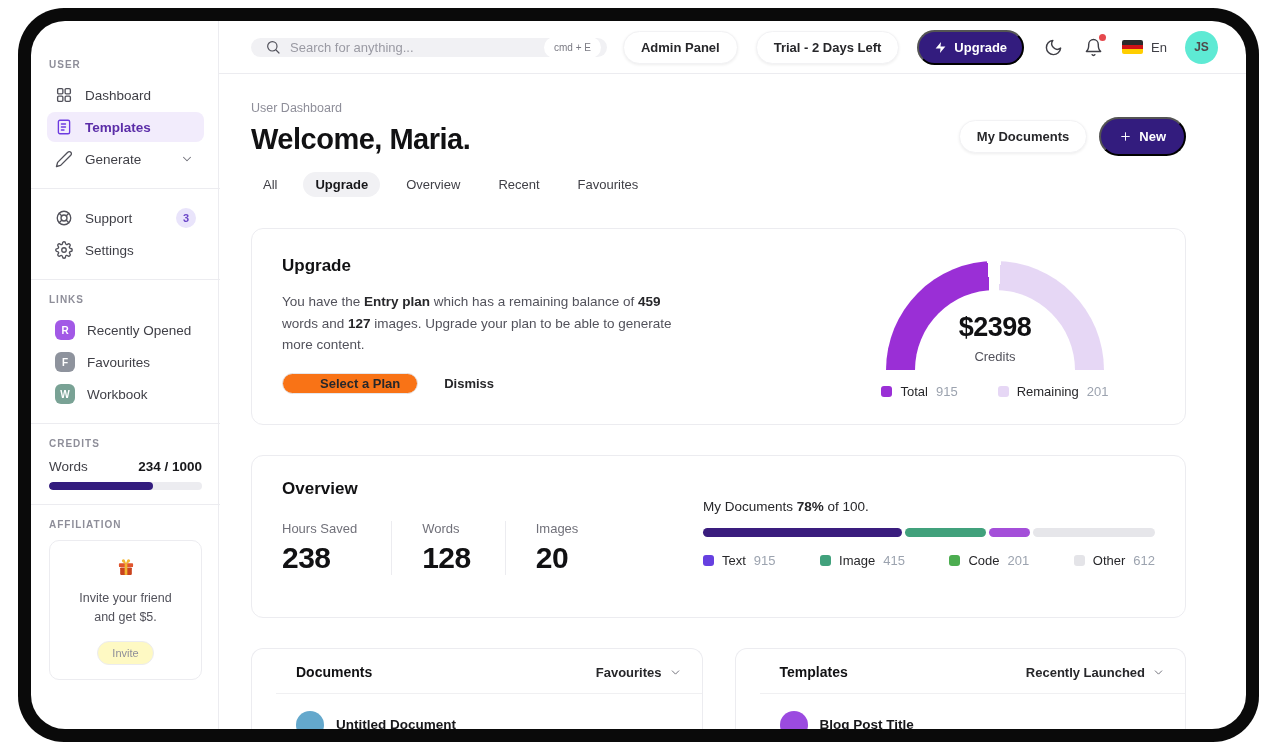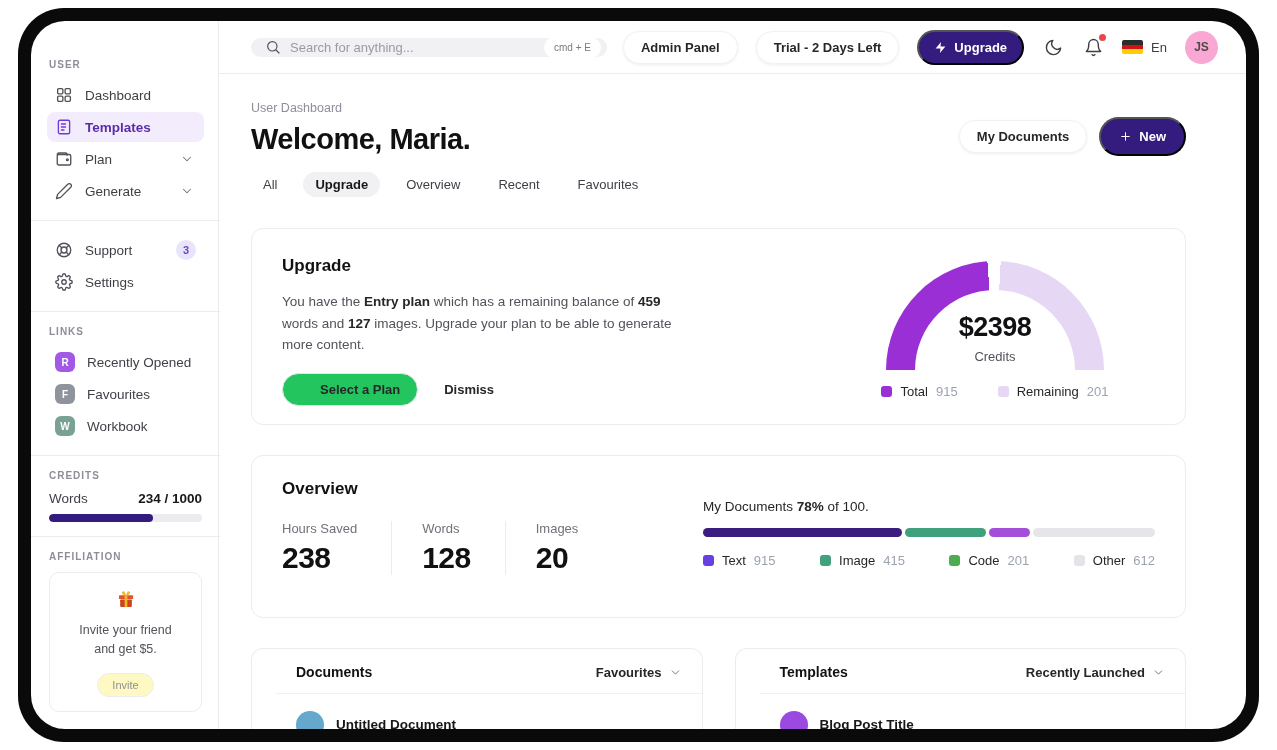--- a/index.html
+++ b/index.html
@@ -50,21 +50,21 @@
                 border-radius:18px; padding:8px 17px; font-size:13px; font-weight:600; color:#27272a; cursor:pointer; white-space:nowrap; }
   .pill-purple { background:#331c7e; color:#fff; border-radius:18px; padding:8px 15px; font-size:13px; font-weight:600;
                  display:flex; align-items:center; gap:7px; cursor:pointer; white-space:nowrap; }
   .icon-btn { position:relative; width:22px; height:22px; display:flex; align-items:center; justify-content:center; cursor:pointer; }
   .icon-btn svg { stroke:#3f3f46; }
   .notif-dot { position:absolute; top:-2px; right:-2px; width:7px; height:7px; border-radius:50%; background:#e5484d; }
   .lang { display:flex; align-items:center; gap:8px; cursor:pointer; }
   .flag { width:21px; height:14px; border-radius:2px; overflow:hidden;
           background:linear-gradient(#2b2b2b 0 33%, #d01317 33% 66%, #ffce00 66% 100%); }
   .lang-label { font-size:13px; color:#3f3f46; }
-  .avatar { width:33px; height:33px; border-radius:50%; background:#f9a8d4; color:#50484a; font-size:12px; font-weight:700;
+  .avatar { width:33px; height:33px; border-radius:50%; background:#5eead4; color:#50484a; font-size:12px; font-weight:700;
             display:flex; align-items:center; justify-content:center; cursor:pointer; }
 
   .content { flex:1; overflow:hidden; padding:0 60px 0 32px; }
 
   .breadcrumb { margin-top:27px; font-size:12.5px; color:#8e8e99; }
   .header-row { display:flex; align-items:center; }
   .page-title { font-size:29px; font-weight:700; color:#111113; letter-spacing:-.5px; margin-top:8px; }
   .header-actions { margin-left:auto; display:flex; gap:12px; align-items:center; margin-top:2px; }
   .pill-purple.big { padding:10px 18px; border-radius:20px; }
 
@@ -74,21 +74,21 @@
 
   .card { border:1px solid #ececf0; border-radius:12px; background:#fff; }
 
   
   .upgrade-card { margin-top:31px; height:197px; display:flex; justify-content:space-between; padding:27px 60px 0 30px; }
   .card-title { font-size:17px; font-weight:700; color:#111113; }
   .upgrade-body { margin-top:15px; font-size:13.5px; color:#52525b; line-height:1.6; max-width:408px; }
   .upgrade-body b { color:#27272a; }
   .upgrade-actions { display:flex; align-items:center; gap:26px; margin-top:17px; }
   .btn-outline { display:flex; align-items:center; gap:7px; border:1px solid #e6e6ea; border-radius:18px;
-                 padding:8px 17px; font-size:13px; font-weight:700; color:#27272a; background:#22c55e; cursor:pointer; }
+                 padding:2px 17px; font-size:13px; font-weight:700; color:#27272a; background:#f97316; cursor:pointer; }
   .btn-ghost { font-size:13px; font-weight:600; color:#27272a; cursor:pointer; }
 
   .gauge-block { width:260px; flex:0 0 260px; padding-top:5px; }
   .gauge-wrap { position:relative; width:218px; height:109px; margin:0 auto; }
   .gauge-arc { width:218px; height:109px; border-radius:109px 109px 0 0; }
   .gauge-hole { position:absolute; left:50%; bottom:0; transform:translateX(-50%);
                 width:160px; height:80px; border-radius:80px 80px 0 0; background:#fff; }
   .gauge-value { position:absolute; left:0; right:0; bottom:27px; text-align:center;
                  font-size:27px; font-weight:700; color:#111113; letter-spacing:-.5px; }
   .gauge-sub { position:absolute; left:0; right:0; bottom:6px; text-align:center; font-size:13px; color:#52525b; }
@@ -147,32 +147,20 @@
     <div class="nav-item active">
       <svg class="ic" width="18" height="18" viewBox="0 0 24 24">
             <rect x="4.5" y="3" width="15" height="18" rx="2"></rect>
             <line x1="8.5" y1="8" x2="14" y2="8"></line>
             <line x1="8.5" y1="12" x2="14" y2="12"></line>
             <line x1="8.5" y1="16" x2="12" y2="16"></line>
           </svg>
       <span>Templates</span>
     </div>
 
-    <div class="nav-item">
-      <svg class="ic" width="18" height="18" viewBox="0 0 24 24">
-            <path d="M16 7V5.5A1.5 1.5 0 0 0 14.5 4H5a2 2 0 0 0-2 2v0"></path>
-            <rect x="3" y="6" width="18" height="14" rx="2"></rect>
-            <circle cx="16.5" cy="13" r="1.2"></circle>
-          </svg>
-      <span>Plan</span>
-      <span class="spacer"></span>
-      <svg class="ic chev" width="14" height="14" viewBox="0 0 24 24">
-            <polyline points="6 9 12 15 18 9"></polyline>
-          </svg>
-    </div>
 
     <div class="nav-item">
       <svg class="ic" width="18" height="18" viewBox="0 0 24 24">
             <path d="M17 3a2.83 2.83 0 1 1 4 4L7.5 20.5 2 22l1.5-5.5L17 3z"></path>
           </svg>
       <span>Generate</span>
       <span class="spacer"></span>
       <svg class="ic chev" width="14" height="14" viewBox="0 0 24 24">
             <polyline points="6 9 12 15 18 9"></polyline>
           </svg>

